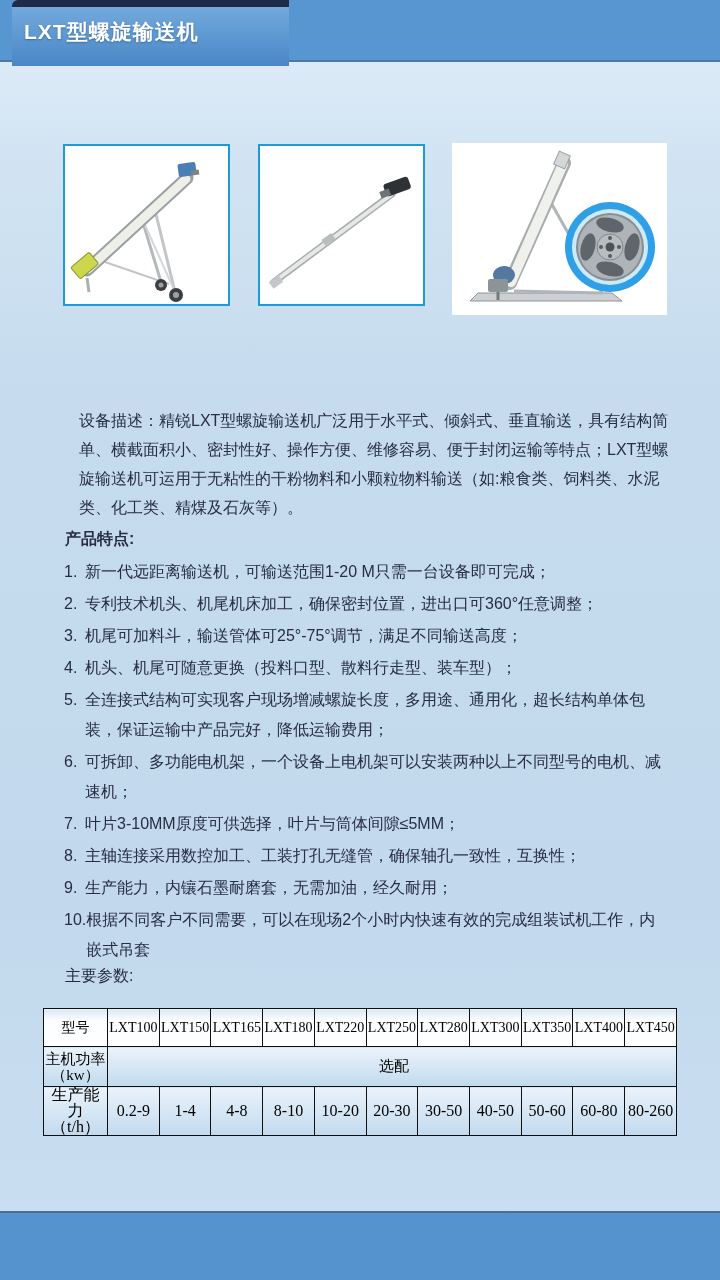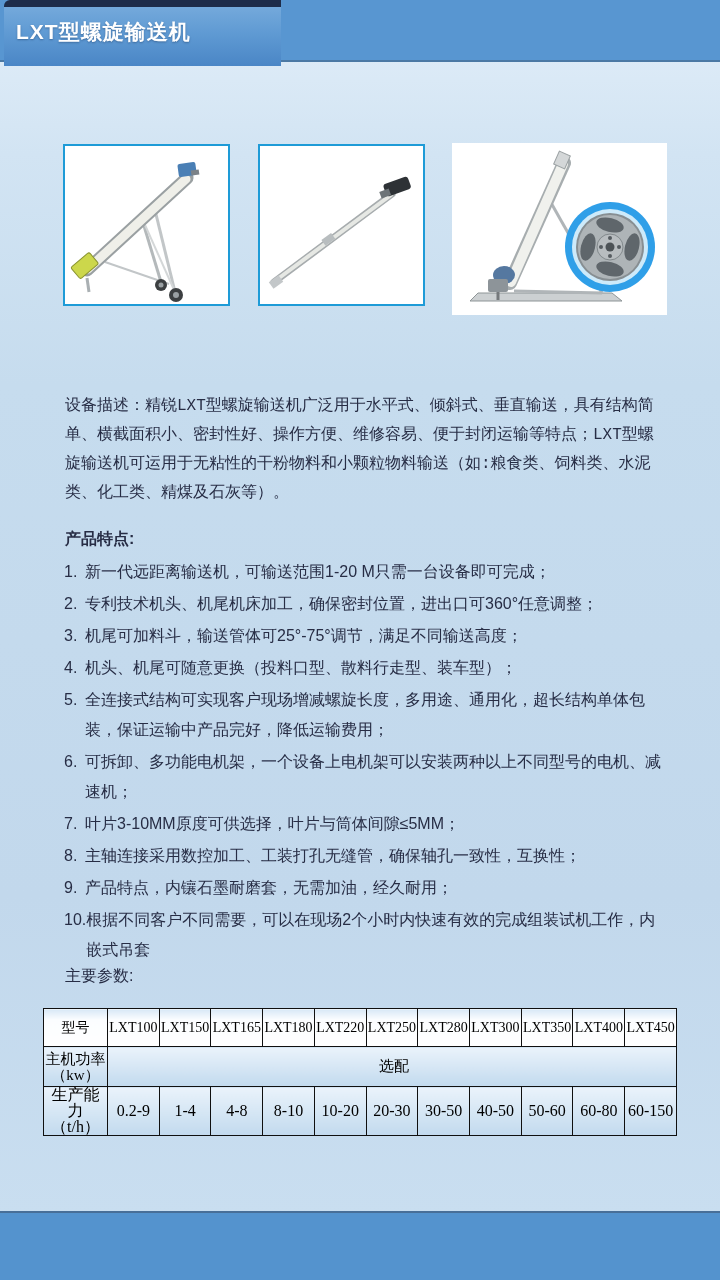--- a/index.html
+++ b/index.html
@@ -8,37 +8,37 @@
     font-family:"Liberation Sans","DejaVu Sans",sans-serif;
     background:#c9def0;
   }
   .page{position:absolute;inset:0;
     background:linear-gradient(180deg,#f1f7fc 0%,#ddebf7 4%,#d2e4f3 12%,#c6dcee 30%,#c2d8ec 70%,#c9def0 95%,#cbdff0 100%);
   }
 
   
   .hdr-bar{position:absolute;left:0;top:0;width:720px;height:62px;
     background:#5896d1;border-bottom:2px solid #4b79a4;box-sizing:border-box;}
-  .hdr-box{position:absolute;left:4px;top:0;width:277px;height:66px;box-sizing:border-box;
+  .hdr-box{position:absolute;left:12px;top:0;width:277px;height:66px;box-sizing:border-box;
     background:linear-gradient(180deg,#74a9db 0%,#5f9ad3 45%,#4a86c6 100%);
     border-top:7px solid #1e2c49;border-radius:6px 0 0 0;}
   .hdr-title{margin:0;padding:13px 0 0 12px;font-size:21px;line-height:24px;
     color:#ffffff;font-weight:bold;letter-spacing:1px;
     text-shadow:0 1px 2px rgba(25,55,95,.45);}
 
   
   .photo{position:absolute;margin:0;background:#ffffff;}
   .photo svg{display:block;}
   .p1{left:63px;top:144px;width:167px;height:162px;border:2px solid #1e9bd7;box-sizing:border-box;}
   .p2{left:258px;top:144px;width:167px;height:162px;border:2px solid #1e9bd7;box-sizing:border-box;}
   .p3{left:452px;top:143px;width:215px;height:172px;}
 
   
-  .desc{position:absolute;left:65px;top:392px;width:592px;margin:0;
-    font-size:16px;line-height:29px;color:#272d45;font-family:Liberation Mono, monospace;}
+  .desc{position:absolute;left:65px;top:392px;width:592px;margin:14px;
+    font-size:16px;line-height:29px;color:#272d45;}
   .sec-head{position:absolute;left:65px;margin:0;font-size:16px;font-weight:normal;color:#272d45;}
   .feat-head{top:529px;font-weight:bold;}
   .param-head{top:966px;}
   .features{position:absolute;left:64px;top:557px;width:600px;margin:0;padding:0;
     list-style:none;font-size:16px;line-height:30px;color:#272d45;}
   .features li{display:flex;margin-bottom:2px;}
   .features .num{flex:0 0 21px;}
   .features .txt{flex:1;}
 
   
@@ -175,21 +175,21 @@
     <li>
         <span class="num">7.</span>
         <span class="txt">叶片3-10MM原度可供选择，叶片与筒体间隙≤5MM；</span>
       </li>
     <li>
         <span class="num">8.</span>
         <span class="txt">主轴连接采用数控加工、工装打孔无缝管，确保轴孔一致性，互换性；</span>
       </li>
     <li>
         <span class="num">9.</span>
-        <span class="txt">产品特点，内镶石墨耐磨套，无需加油，经久耐用；</span>
+        <span class="txt">生产能力，内镶石墨耐磨套，无需加油，经久耐用；</span>
       </li>
     <li>
         <span class="num">10.</span>
         <span class="txt">根据不同客户不同需要，可以在现场2个小时内快速有效的完成组装试机工作，内嵌式吊套</span>
       </li>
   </ol>
 
   <h2 class="sec-head param-head">主要参数:</h2>
 
   <table class="ptable">
@@ -237,20 +237,20 @@
       <td>0.2-9</td>
       <td>1-4</td>
       <td>4-8</td>
       <td>8-10</td>
       <td>10-20</td>
       <td>20-30</td>
       <td>30-50</td>
       <td>40-50</td>
       <td>50-60</td>
       <td>60-80</td>
-      <td>60-150</td>
+      <td>80-260</td>
     </tr>
   </tbody>
     </table>
 
   <footer class="footer"></footer>
 
 </div>
 
 </body></html>

